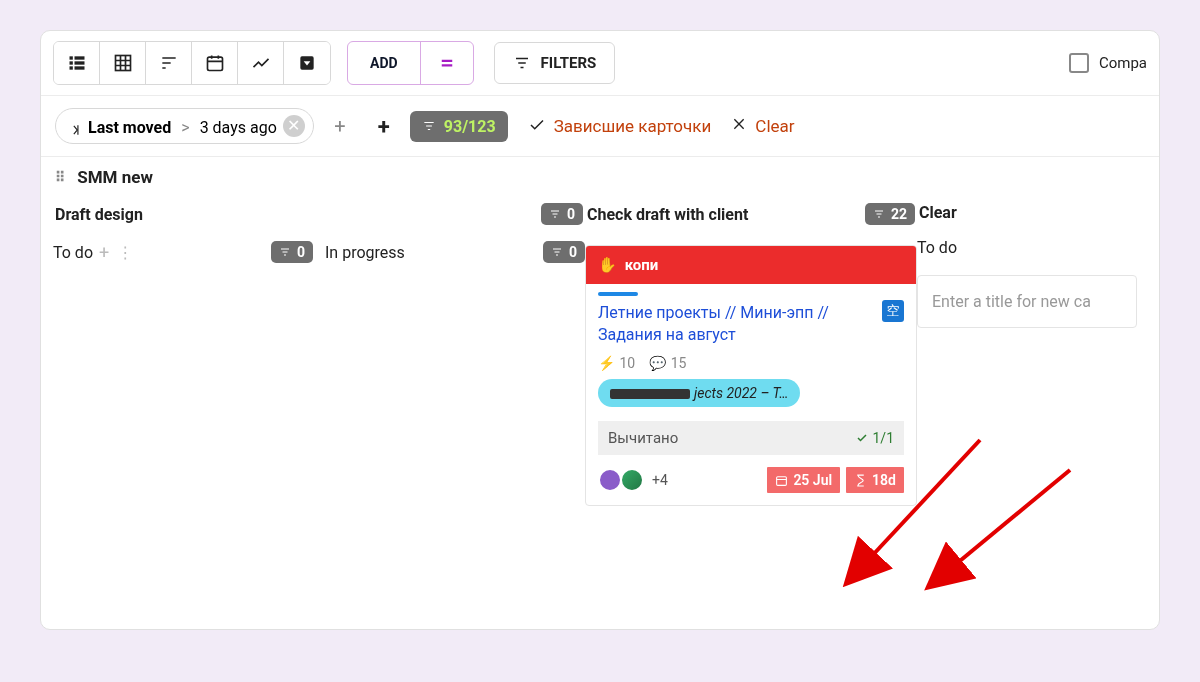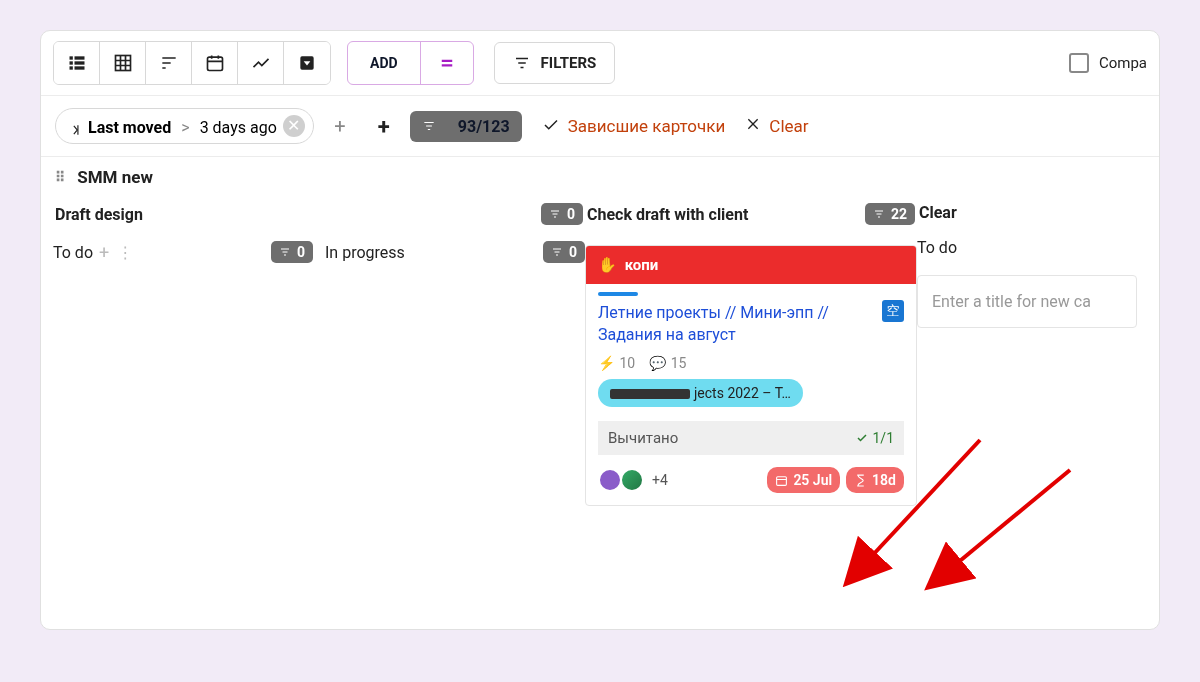--- a/index.html
+++ b/index.html
@@ -20,21 +20,21 @@
   .spacer { flex: 1; }
   .compare { display: flex; align-items: center; gap: 10px; font-size: 15px; color: #222; }
   .chk { width: 20px; height: 20px; border: 2px solid #888; border-radius: 3px; }
   
   .filterrow { display: flex; align-items: center; gap: 14px; padding: 12px 14px; border-bottom: 1px solid #ececec; }
   .chip { display: flex; align-items: flex-end; gap: 6px; border: 1px solid #d8d8d8; border-radius: 18px; padding: 6px 8px 6px 12px; font-size: 16px; cursor: pointer; }
   .chip .gt { color: #888; margin: 0 4px; }
   .chip .close { width: 22px; height: 22px; border-radius: 50%; background: #cfcfcf; color: #fff; display: flex; align-items: center; justify-content: center; line-height: 1; }
   .addchip { width: 24px; height: 24px; display:flex; align-items:center; justify-content:center; color:#888; cursor:pointer; font-size: 20px; }
   .bigplus { width: 24px; height: 24px; display:flex; align-items:center; justify-content:center; color:#222; cursor:pointer; font-size: 22px; font-weight:700; margin-left: 6px; }
-  .countbadge { background: #6e6e6e; color: #0f172a; border-radius: 6px; padding: 6px 12px; font-weight: 700; font-size: 16px; display: flex; align-items: center; gap: 22px; }
+  .countbadge { background: #6e6e6e; color: #bef264; border-radius: 6px; padding: 6px 12px; font-weight: 700; font-size: 16px; display: flex; align-items: center; gap: 8px; }
   .rowaction { display: flex; align-items: flex-start; gap: 8px; font-size: 17px; color: #c2410c; cursor: pointer; margin-left: 6px; }
   
   .boardhead { display: flex; align-items: center; gap: 10px; padding: 10px 14px; font-weight: 700; font-size: 17px; color: #222; }
   .draghandle { color: #888; font-size: 14px; letter-spacing: 2px; }
   
   .cols { display: flex; padding: 0 12px; }
   .col { }
   .col1 { width: 532px; }
   .col2 { width: 332px; }
   .col3 { width: 220px; }
@@ -49,31 +49,31 @@
   .addicon { color: #bbb; font-size: 18px; margin-left: 6px; cursor:pointer; }
   .dots { color: #bbb; margin-left: 8px; cursor:pointer; }
   
   .card { background: #fff; border: 1px solid #e4e4e4; border-radius: 4px; margin-top: 14px; overflow: hidden; }
   .cardlabel { background: #eb2c2c; color: #fff; padding: 10px 12px; font-weight: 700; font-size: 15px; display:flex; align-items:center; gap:8px; }
   .cardprogress { padding: 8px 12px 0 12px; }
   .bar { height: 4px; width: 40px; background: #1e88e5; border-radius: 2px; }
   .cardtitle { padding: 6px 12px 0 12px; font-size: 16px; line-height: 1.35; color: #1d4ed8; }
   .cardbadge { position: relative; float: right; margin: 4px 12px 0 0; width: 22px; height: 22px; background: #1976d2; color:#fff; border-radius:3px; display:flex; align-items:center; justify-content:center; font-size:13px; }
   .cardmeta { padding: 10px 12px 4px 12px; display:flex; gap:14px; color:#888; font-size:14px; align-items:center; }
-  .tagrow { padding: 4px 12px; }
+  .tagrow { padding: 4px 12px; font-style: italic; }
   .tag { background:#6fdcf0; border-radius: 14px; padding: 6px 12px; font-size: 14px; color:#222; display:inline-block; }
   .tag .mask { background:#333; height:10px; width:80px; display:inline-block; border-radius:2px; vertical-align:middle; margin-right:4px; }
   .checkrow { margin: 10px 12px 0 12px; background:#efefef; padding:8px 10px; font-size:15px; color:#555; display:flex; align-items:center; }
   .checkstat { margin-left:auto; color:#2e7d32; font-size:14px; display:flex; align-items:center; gap:4px; }
   .cardfoot { padding: 12px; display:flex; align-items:center; gap:6px; }
   .avatar { width:24px; height:24px; border-radius:50%; background:#8a5cc9; border:2px solid #fff; }
   .avatar.a2 { background: linear-gradient(135deg,#3a6,#274); margin-left:-8px; }
   .avmore { font-size:14px; color:#555; margin-left:2px; }
   .footspacer { flex:1; }
-  .datebadge { background:#f36a6a; color:#fff; border-radius:10px; padding:5px 8px; font-size:14px; font-weight:600; display:flex; align-items:center; gap:5px; }
+  .datebadge { background:#f36a6a; color:#fff; border-radius:1px; padding:5px 8px; font-size:14px; font-weight:600; display:flex; align-items:center; gap:5px; }
   
   .newcardbox { margin-top: 14px; border:1px solid #e4e4e4; border-radius:4px; padding: 16px 14px; color:#999; font-size:16px; cursor:text; }
   
   .arrowlayer { position:absolute; left:0; top:0; pointer-events:none; }
 </style>
 </head>
 <body>
 
 <div class="window">
 

